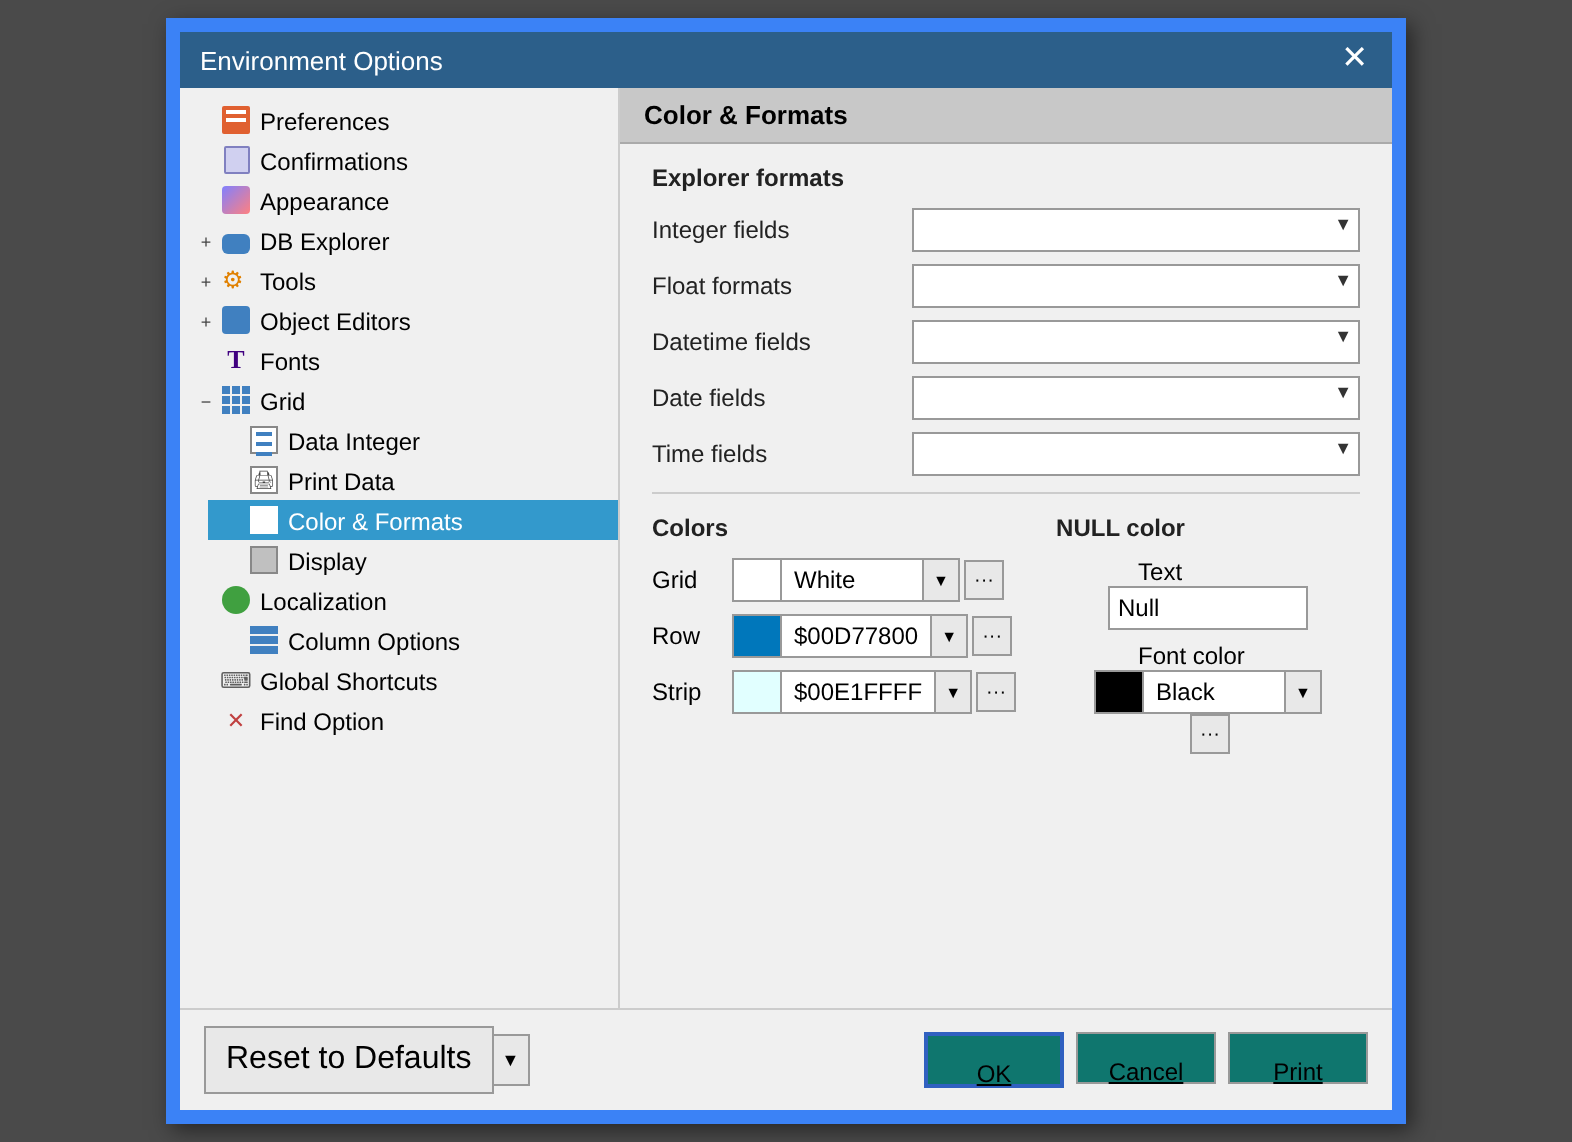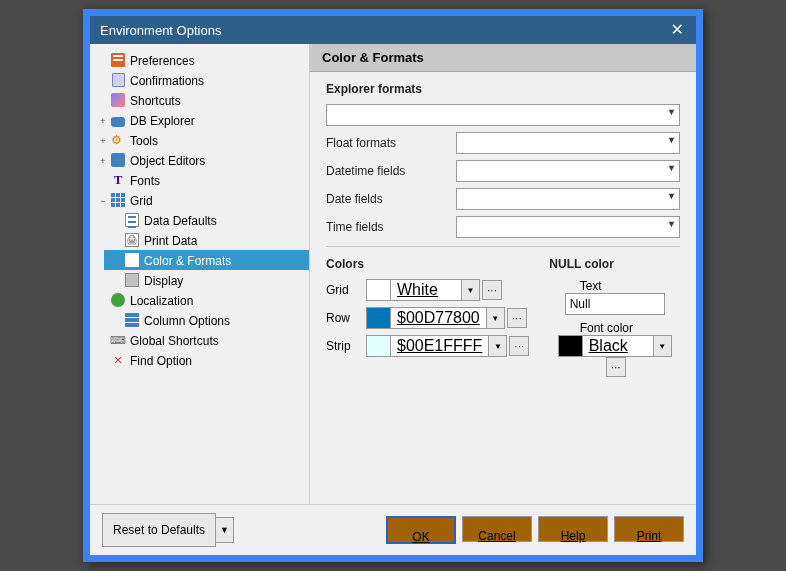--- a/index.html
+++ b/index.html
@@ -183,23 +183,22 @@
       border: 1px solid #999;
       background: white;
     }
     .color-box {
       width: 24px;
       height: 20px;
       border-right: 1px solid #999;
     }
     .color-name {
       padding: 0 6px;
-      font-size: 16px;
+      font-size: 12px;
       min-width: 70px;
-      text-decoration: underline;
     }
     .color-dropdown-btn {
       width: 18px;
       height: 20px;
       display: flex;
       align-items: center;
       justify-content: center;
       border-left: 1px solid #999;
       font-size: 8px;
       cursor: pointer;
@@ -246,21 +245,21 @@
     .reset-btn-wrapper {
       display: flex;
       align-items: center;
     }
     .reset-btn {
       height: 26px;
       padding: 16px 10px;
       background: #e8e8e8;
       border: 1px solid #999;
       cursor: pointer;
-      font-size: 12px;
+      font-size: 16px;
       display: flex;
       align-items: center;
     }
     .reset-dropdown-btn {
       width: 18px;
       height: 26px;
       background: #e8e8e8;
       border: 1px solid #999;
       border-left: none;
       cursor: pointer;
@@ -270,21 +269,21 @@
       font-size: 9px;
     }
     .action-buttons {
       display: flex;
       gap: 6px;
     }
     .action-btn {
       height: 26px;
       min-width: 70px;
       padding: 12px 14px;
-      background: #a16207;
+      background: #0f766e;
       border: 1px solid #999;
       cursor: pointer;
       font-size: 12px;
     }
     .action-btn.primary {
       border: 2px solid #3060c0;
     }
     .action-btn span {
       text-decoration: underline;
     }
@@ -323,21 +322,21 @@
             <div class="icon-doc"></div>
           </span>
           <span class="item-label">Confirmations</span>
         </div>
 
         <div class="tree-item">
           <span class="expand-icon"> </span>
           <span class="item-icon">
             <div class="icon-appearance"></div>
           </span>
-          <span class="item-label">Shortcuts</span>
+          <span class="item-label">Appearance</span>
         </div>
 
         <div class="tree-item">
           <span class="expand-icon">+</span>
           <span class="item-icon">
             <div class="icon-db"></div>
           </span>
           <span class="item-label">DB Explorer</span>
         </div>
 
@@ -385,21 +384,21 @@
 
         <div class="tree-item indent1">
           <span class="expand-icon"> </span>
           <span class="item-icon">
             <div style="width:14px;height:14px;background:#fff;border:1px solid #888;display:grid;grid-template-rows:3px 3px 3px;gap:2px;padding:2px;">
               <div style="background:#4080c0;height:2px;"></div>
               <div style="background:#4080c0;height:2px;"></div>
               <div style="background:#4080c0;height:2px;"></div>
             </div>
           </span>
-          <span class="item-label">Data Defaults</span>
+          <span class="item-label">Data Integer</span>
         </div>
 
         <div class="tree-item indent1">
           <span class="expand-icon"> </span>
           <span class="item-icon">
             <div style="width:14px;height:14px;background:#fff;border:1px solid #888;display:flex;align-items:center;justify-content:center;">
               <span style="font-size:9px;color:#444;">🖨</span>
             </div>
           </span>
           <span class="item-label">Print Data</span>
@@ -462,20 +461,21 @@
           <span class="item-label">Find Option</span>
         </div>
       </div>
 
       <div class="right-panel">
         <div class="section-header">Color &amp; Formats</div>
         <div class="section-body">
 
           <div class="subsection-title">Explorer formats</div>
           <div class="field-row">
+            <span class="field-label">Integer fields</span>
             <div class="select-wrapper">
               <select></select>
             </div>
           </div>
           <div class="field-row">
             <span class="field-label">Float formats</span>
             <div class="select-wrapper">
               <select></select>
             </div>
           </div>
@@ -558,18 +558,17 @@
     </div>
 
     <div class="bottom-bar">
       <div class="reset-btn-wrapper">
         <button class="reset-btn">Reset to Defaults</button>
         <button class="reset-dropdown-btn">▼</button>
       </div>
       <div class="action-buttons">
         <button class="action-btn primary"><span>OK</span></button>
         <button class="action-btn"><span>Cancel</span></button>
-        <button class="action-btn"><span>Help</span></button>
         <button class="action-btn"><span>Print</span></button>
       </div>
     </div>
   </div>
 </div>
 
 </body></html>

